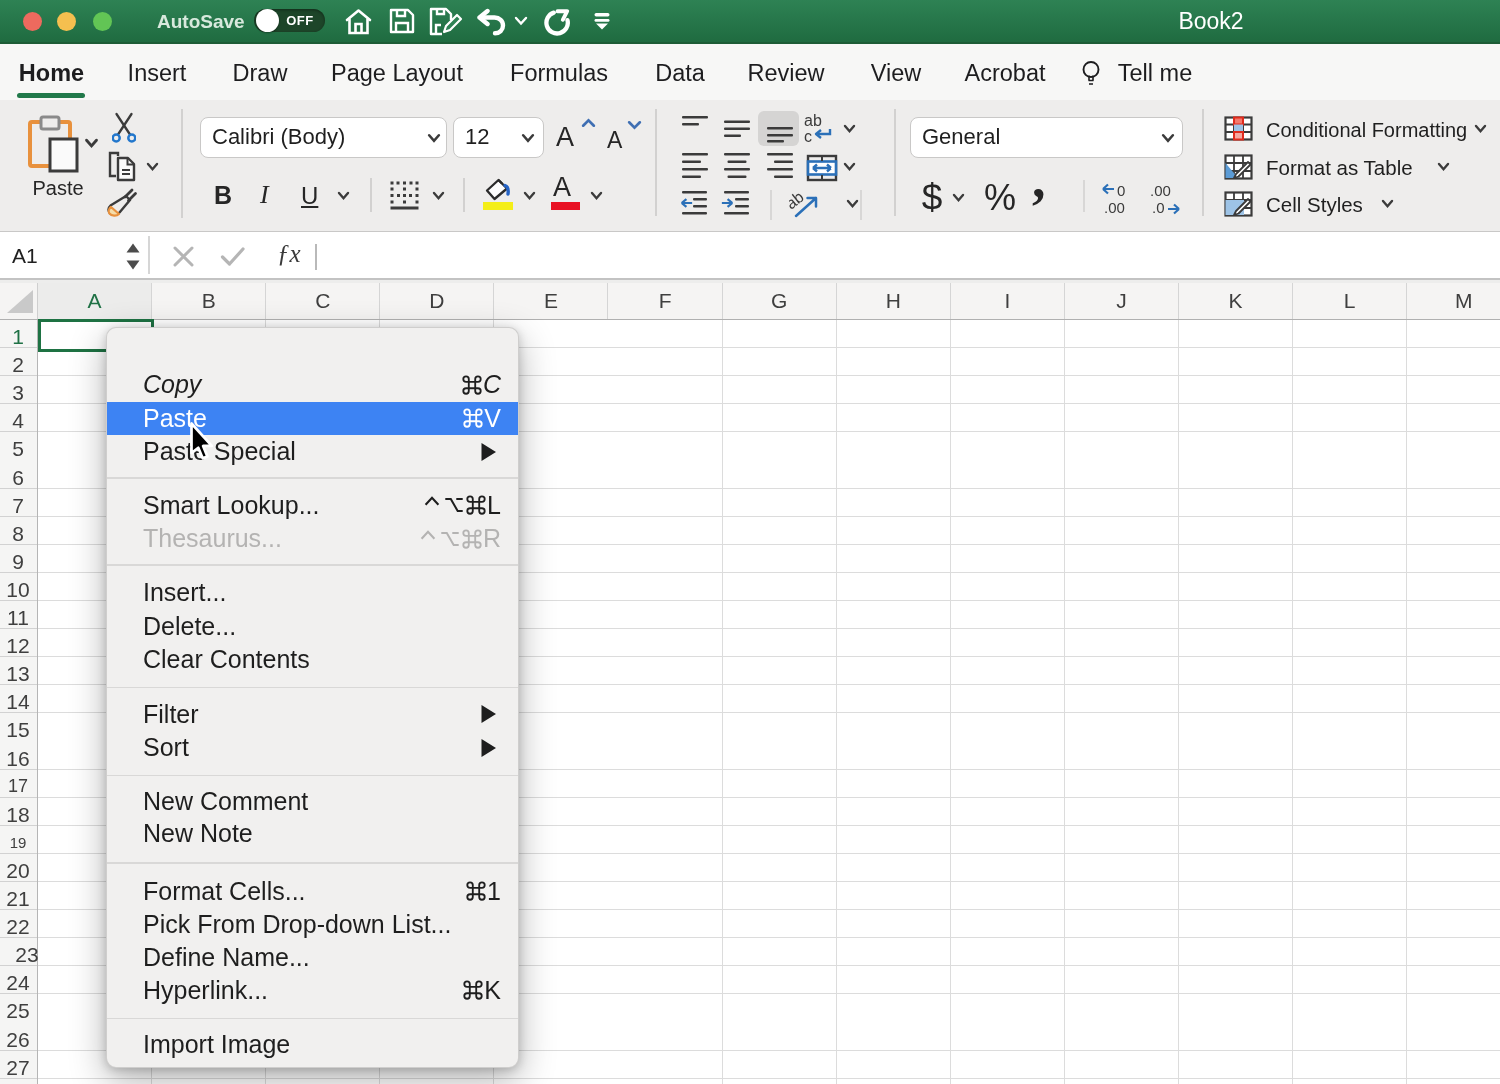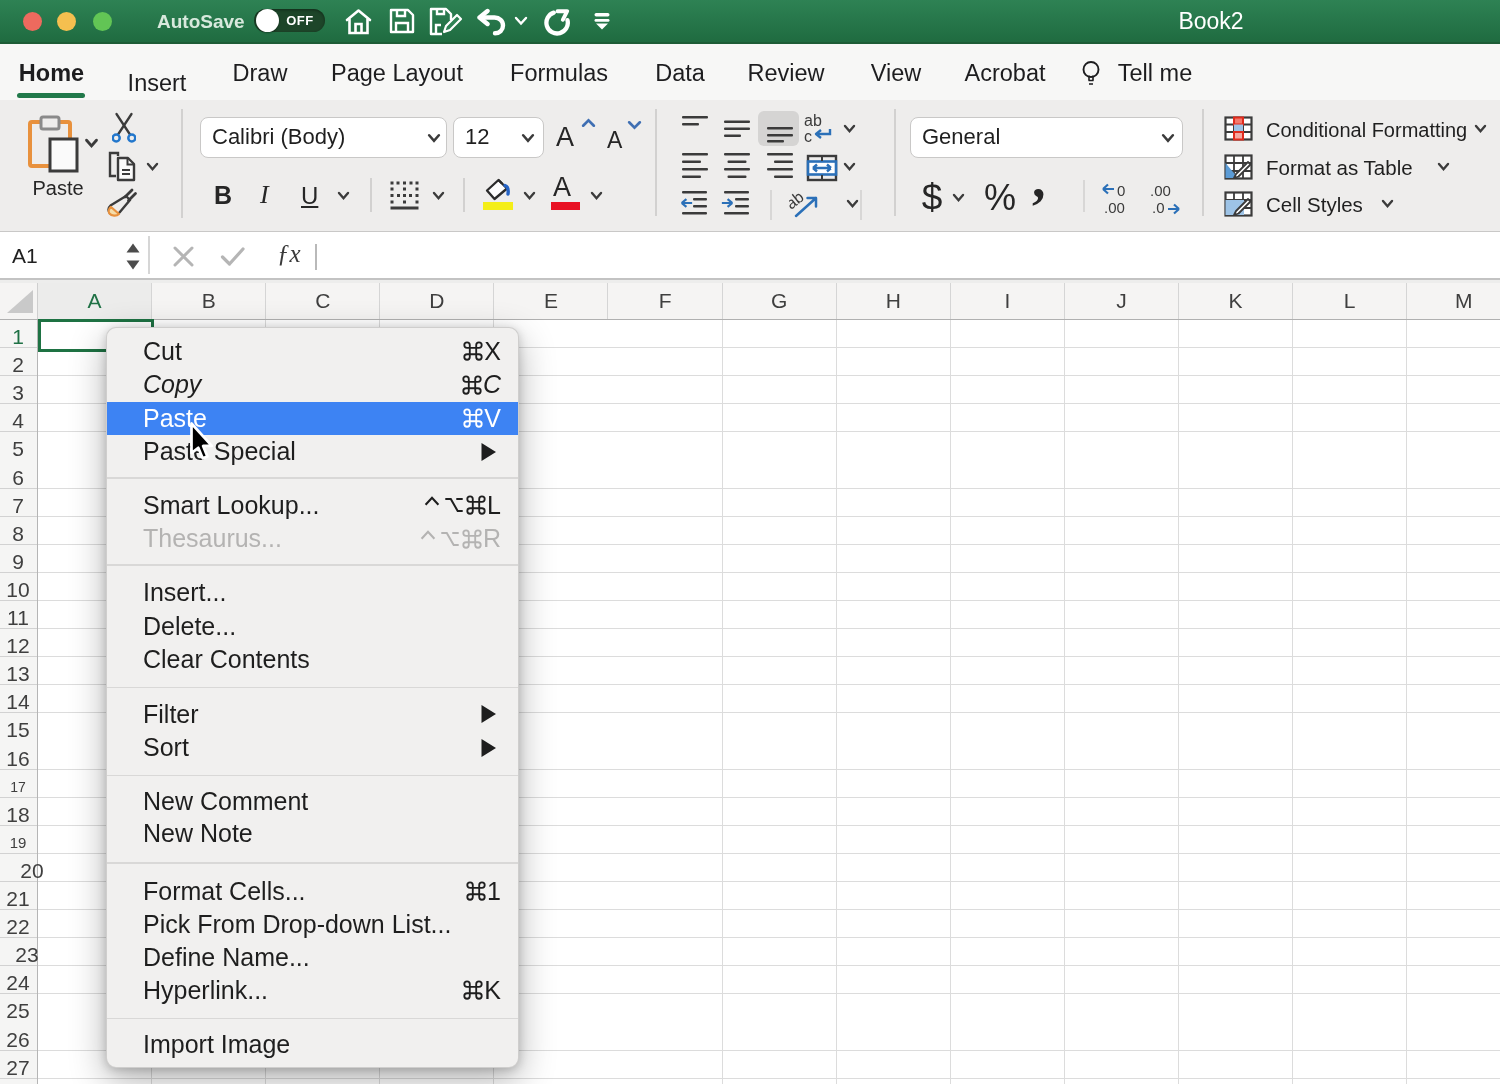--- a/index.html
+++ b/index.html
@@ -23,24 +23,24 @@
 <div class="abs ctr" style="left:0;top:491.6px;width:36px;height:28.1px;font-size:21px;color:#3f3f3f;">7</div>
 <div class="abs ctr" style="left:0;top:519.7px;width:36px;height:28.1px;font-size:21px;color:#3f3f3f;">8</div>
 <div class="abs ctr" style="left:0;top:547.8px;width:36px;height:28.1px;font-size:21px;color:#3f3f3f;">9</div>
 <div class="abs ctr" style="left:0;top:575.9px;width:36px;height:28.1px;font-size:21px;color:#3f3f3f;">10</div>
 <div class="abs ctr" style="left:0;top:604.0px;width:36px;height:28.1px;font-size:21px;color:#3f3f3f;">11</div>
 <div class="abs ctr" style="left:0;top:632.1px;width:36px;height:28.1px;font-size:21px;color:#3f3f3f;">12</div>
 <div class="abs ctr" style="left:0;top:660.2px;width:36px;height:28.1px;font-size:21px;color:#3f3f3f;">13</div>
 <div class="abs ctr" style="left:0;top:688.3px;width:36px;height:28.1px;font-size:21px;color:#3f3f3f;">14</div>
 <div class="abs ctr" style="left:0;top:716.4px;width:36px;height:28.1px;font-size:21px;color:#3f3f3f;">15</div>
 <div class="abs ctr" style="left:0;top:744.5px;width:36px;height:28.1px;font-size:21px;color:#3f3f3f;">16</div>
-<div class="abs ctr" style="left:0;top:772.6px;width:36px;height:28.1px;font-size:14px;color:#3f3f3f;">17</div>
+<div class="abs ctr" style="left:0;top:772.6px;width:36px;height:28.1px;font-size:18px;color:#3f3f3f;">17</div>
 <div class="abs ctr" style="left:0;top:800.7px;width:36px;height:28.1px;font-size:21px;color:#3f3f3f;">18</div>
 <div class="abs ctr" style="left:0;top:828.8px;width:36px;height:28.1px;font-size:15px;color:#3f3f3f;">19</div>
-<div class="abs ctr" style="left:0;top:856.9px;width:36px;height:28.1px;font-size:21px;color:#3f3f3f;padding-left:14px;">20</div>
+<div class="abs ctr" style="left:0;top:856.9px;width:36px;height:28.1px;font-size:21px;color:#3f3f3f;">20</div>
 <div class="abs ctr" style="left:0;top:885.0px;width:36px;height:28.1px;font-size:21px;color:#3f3f3f;">21</div>
 <div class="abs ctr" style="left:0;top:913.1px;width:36px;height:28.1px;font-size:21px;color:#3f3f3f;">22</div>
 <div class="abs ctr" style="left:0;top:941.2px;width:54px;height:28.1px;font-size:21px;color:#3f3f3f;">23</div>
 <div class="abs ctr" style="left:0;top:969.3px;width:36px;height:28.1px;font-size:21px;color:#3f3f3f;">24</div>
 <div class="abs ctr" style="left:0;top:997.4px;width:36px;height:28.1px;font-size:21px;color:#3f3f3f;">25</div>
 <div class="abs ctr" style="left:0;top:1025.5px;width:36px;height:28.1px;font-size:21px;color:#3f3f3f;">26</div>
 <div class="abs ctr" style="left:0;top:1053.6px;width:36px;height:28.1px;font-size:21px;color:#3f3f3f;">27</div>
 <div class="abs" style="left:0;top:283px;width:1500px;height:37px;background:#f5f4f3;border-bottom:1.5px solid #b0b0b0;box-sizing:border-box;"></div>
 <div class="abs" style="left:0;top:283px;width:38px;height:35.5px;border-right:1px solid #cfcfcf;box-sizing:border-box;">
       <svg width="38" height="36">
@@ -97,21 +97,21 @@
       <path d="M15.5 4.2 H25.2 M25.2 4.2 L20.8 12.8" stroke-width="3.9"></path>
     </svg>
 <svg class="abs" style="left:592px;top:12px;" width="20" height="19" viewBox="0 0 20 19" fill="#fff">
       <rect x="2.5" y="1" width="15" height="3.4" rx="1.7"></rect>
       <rect x="2.5" y="7" width="15" height="2.8" rx="1.4"></rect>
       <polygon points="4,11.5 16,11.5 10,17.5"></polygon>
     </svg>
 <div class="abs ctr" style="left:1140px;top:0;width:142px;height:42px;font-size:23px;font-weight:400;color:#fff;">Book2</div>
 <div class="abs" style="left:0;top:44px;width:1500px;height:56px;background:#f7f7f6;"></div>
 <div class="abs ctr" style="left:-28.5px;top:56px;width:160px;height:34px;font-size:23.5px;font-weight:700;color:#1d1d1f;">Home</div>
-<div class="abs ctr" style="left:77px;top:66px;width:160px;height:34px;font-size:23.5px;font-weight:400;color:#1d1d1f;">Insert</div>
+<div class="abs ctr" style="left:77px;top:56px;width:160px;height:34px;font-size:23.5px;font-weight:400;color:#1d1d1f;">Insert</div>
 <div class="abs ctr" style="left:180px;top:56px;width:160px;height:34px;font-size:23.5px;font-weight:400;color:#1d1d1f;">Draw</div>
 <div class="abs ctr" style="left:317px;top:56px;width:160px;height:34px;font-size:23.5px;font-weight:400;color:#1d1d1f;">Page Layout</div>
 <div class="abs ctr" style="left:479px;top:56px;width:160px;height:34px;font-size:23.5px;font-weight:400;color:#1d1d1f;">Formulas</div>
 <div class="abs ctr" style="left:600px;top:56px;width:160px;height:34px;font-size:23.5px;font-weight:400;color:#1d1d1f;">Data</div>
 <div class="abs ctr" style="left:706px;top:56px;width:160px;height:34px;font-size:23.5px;font-weight:400;color:#1d1d1f;">Review</div>
 <div class="abs ctr" style="left:816px;top:56px;width:160px;height:34px;font-size:23.5px;font-weight:400;color:#1d1d1f;">View</div>
 <div class="abs ctr" style="left:925px;top:56px;width:160px;height:34px;font-size:23.5px;font-weight:400;color:#1d1d1f;">Acrobat</div>
 <div class="abs ctr" style="left:1075px;top:56px;width:160px;height:34px;font-size:23.5px;font-weight:400;color:#1d1d1f;">Tell me</div>
 <div class="abs" style="left:17px;top:93px;width:68px;height:4.5px;border-radius:2.5px;background:#21794a;"></div>
 <svg class="abs" style="left:1079px;top:59px;" width="24" height="30" viewBox="0 0 24 30" fill="none" stroke="#1d1d1f" stroke-width="1.9">
@@ -362,29 +362,20 @@
 <div class="abs" style="left:148px;top:236px;width:1.5px;height:38px;background:#d6d6d6;"></div>
 <svg class="abs" style="left:172px;top:245px;" width="23" height="23" viewBox="0 0 23 23" stroke="#b5b5b5" stroke-width="3" stroke-linecap="round">
       <path d="M3 3 L20 20 M20 3 L3 20"></path>
     </svg>
 <svg class="abs" style="left:220px;top:246px;" width="26" height="21" viewBox="0 0 26 21" fill="none" stroke="#b5b5b5" stroke-width="3.2" stroke-linecap="round" stroke-linejoin="round">
       <path d="M2.5 11 L9.5 18 L23 3"></path>
     </svg>
 <div class="abs" style="left:277px;top:240px;font-size:25px;font-style:italic;font-family:'Liberation Serif',serif;color:#3a3a3a;">ƒx</div>
 <div class="abs" style="left:314.5px;top:244px;width:2px;height:26px;background:#b9b9b9;"></div>
 <div class="abs" style="left:106px;top:327px;width:413px;height:741px;background:#f1f0ef;border:1px solid rgba(0,0,0,0.14);border-radius:10px;box-sizing:border-box;box-shadow:0 12px 36px rgba(0,0,0,0.3),0 2px 10px rgba(0,0,0,0.18);">
-<div class="mi" style="top:6.6px;">
-<span class="mt" style="color:#1e1e1e;">Cut</span>
-<span class="ms" style="">
-          <svg width="22" height="22" viewBox="0 0 24 24" fill="none" stroke="#1e1e1e" stroke-width="2">
-            <path d="M8.5 8.5 H15.5 V15.5 H8.5 Z M8.5 8.5 H5.5 A3 3 0 1 1 8.5 5.5 Z M15.5 8.5 V5.5 A3 3 0 1 1 18.5 8.5 Z M8.5 15.5 V18.5 A3 3 0 1 1 5.5 15.5 Z M15.5 15.5 H18.5 A3 3 0 1 1 15.5 18.5 Z"></path>
-          </svg>
-          <span style="color:#1e1e1e;">X</span>
-        </span>
-</div>
 <div class="mi" style="top:40.1px;font-style:italic;">
 <span class="mt" style="color:#1e1e1e;">Copy</span>
 <span class="ms" style="">
           <svg width="22" height="22" viewBox="0 0 24 24" fill="none" stroke="#1e1e1e" stroke-width="2">
             <path d="M8.5 8.5 H15.5 V15.5 H8.5 Z M8.5 8.5 H5.5 A3 3 0 1 1 8.5 5.5 Z M15.5 8.5 V5.5 A3 3 0 1 1 18.5 8.5 Z M8.5 15.5 V18.5 A3 3 0 1 1 5.5 15.5 Z M15.5 15.5 H18.5 A3 3 0 1 1 15.5 18.5 Z"></path>
           </svg>
           <span style="color:#1e1e1e;">C</span>
         </span>
 </div>
 <div class="mi" style="top:73.6px;background:#3d83f3;">

